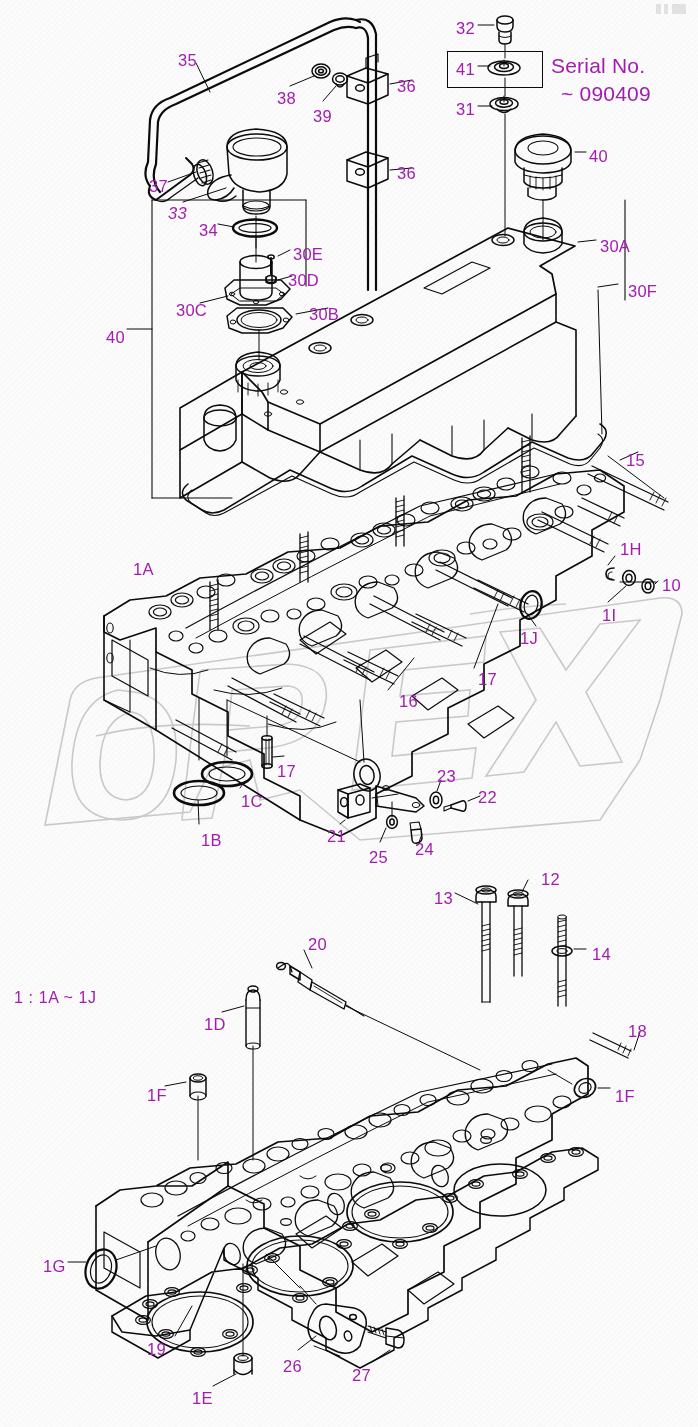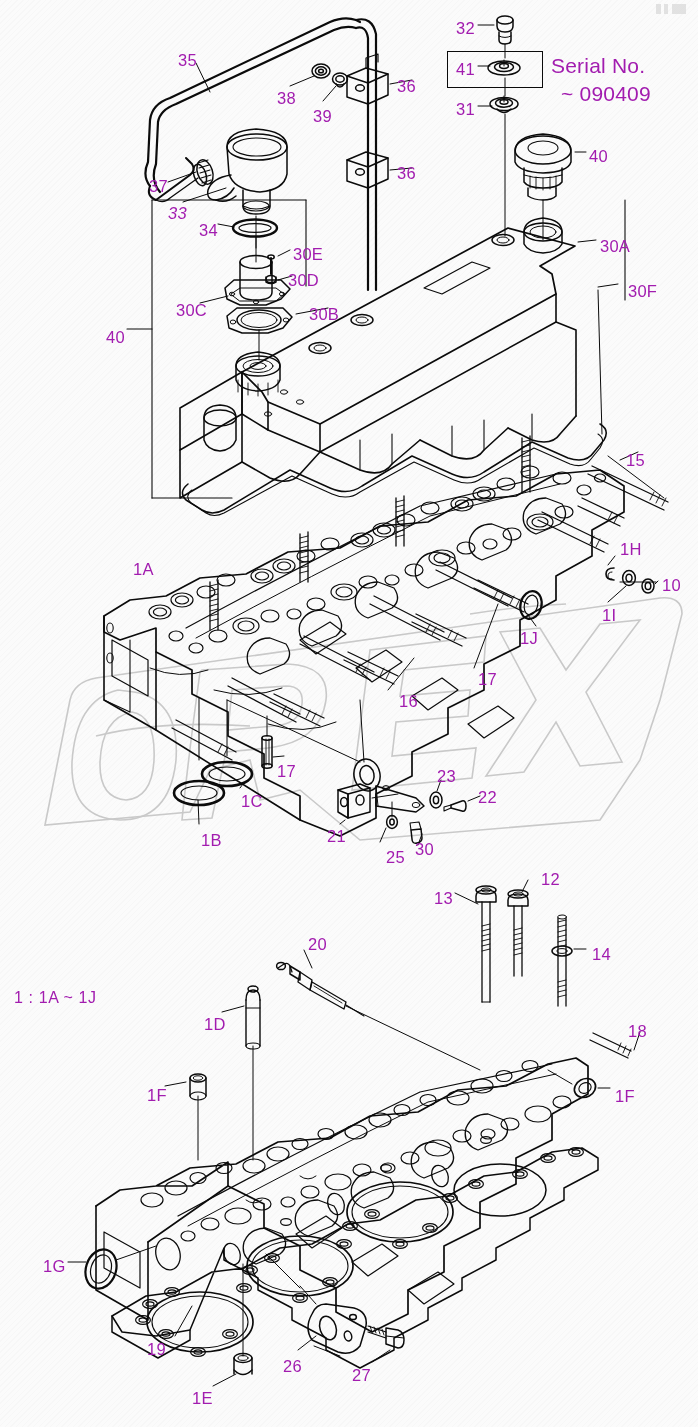--- a/index.html
+++ b/index.html
@@ -794,22 +794,22 @@
       <div class="lbl" style="left: 662px; top: 577px;">10</div>
       <div class="lbl" style="left: 602px; top: 607px;">1I</div>
       <div class="lbl" style="left: 133px; top: 561px;">1A</div>
       <div class="lbl" style="left: 520px; top: 630px;">1J</div>
       <div class="lbl" style="left: 478px; top: 671px;">17</div>
       <div class="lbl" style="left: 399px; top: 693px;">16</div>
       <div class="lbl" style="left: 277px; top: 763px;">17</div>
       <div class="lbl" style="left: 241px; top: 793px;">1C</div>
       <div class="lbl" style="left: 201px; top: 832px;">1B</div>
       <div class="lbl" style="left: 327px; top: 828px;">21</div>
-      <div class="lbl" style="left: 386px; top: 849px;">25</div>
-      <div class="lbl" style="left: 415px; top: 841px;">30</div>
+      <div class="lbl" style="left: 369px; top: 849px;">25</div>
+      <div class="lbl" style="left: 415px; top: 841px;">24</div>
       <div class="lbl" style="left: 437px; top: 768px;">23</div>
       <div class="lbl" style="left: 478px; top: 789px;">22</div>
       <div class="lbl" style="left: 434px; top: 890px;">13</div>
       <div class="lbl" style="left: 541px; top: 871px;">12</div>
       <div class="lbl" style="left: 592px; top: 946px;">14</div>
       <div class="lbl" style="left: 308px; top: 936px;">20</div>
       <div class="lbl" style="left: 204px; top: 1016px;">1D</div>
       <div class="lbl" style="left: 628px; top: 1023px;">18</div>
       <div class="lbl" style="left: 147px; top: 1087px;">1F</div>
       <div class="lbl" style="left: 615px; top: 1088px;">1F</div>

